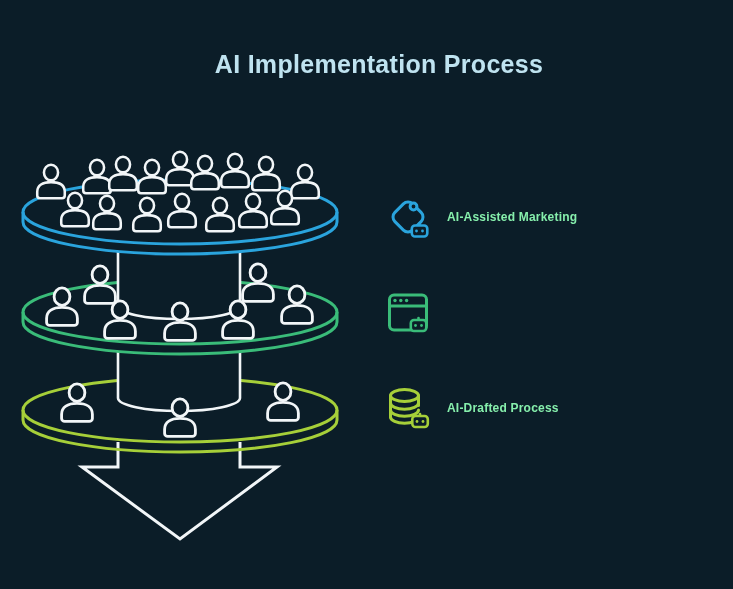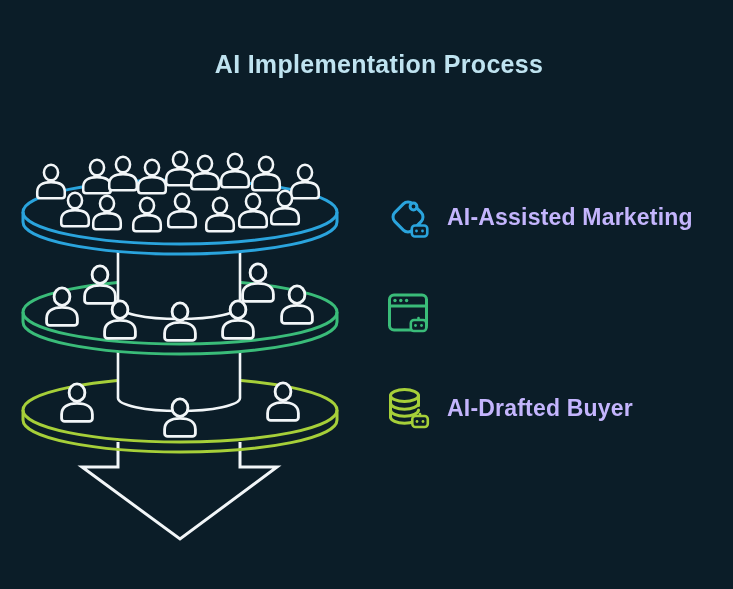--- a/index.html
+++ b/index.html
@@ -11,21 +11,21 @@
     position:absolute;top:50px;left:25px;right:0;margin:0;
     text-align:center;font-size:25px;font-weight:bold;
     color:#bfe3f0;letter-spacing:0.3px;
   }
   #funnel{position:absolute;left:0;top:130px;width:366px;height:432px;}
   .legend-row{
     position:absolute;left:383px;display:flex;align-items:center;gap:14px;
   }
   .legend-row .ic{display:inline-flex;width:50px;height:50px;flex:0 0 50px;}
   .legend-row .lbl{
-    color:#c4b5fd;font-size:23px;font-weight:600;letter-spacing:0.2px;
+    color:#86efac;font-size:12px;font-weight:600;letter-spacing:0.2px;
     white-space:nowrap;
   }
   .row-1{top:192px;}
   .row-2{top:287px;}
   .row-3{top:383px;}
 </style>
 </head>
 <body>
 
 <div class="stage">
@@ -151,17 +151,17 @@
             <path d="M7.5 34 A14 6.2 0 0 0 35.5 34"></path>
           </g>
           <g transform="translate(28,30.5)" fill="none" stroke="currentColor" stroke-width="2.6" stroke-linecap="round" stroke-linejoin="round">
             <path d="M9 2.5 V0.5"></path>
             <rect x="1.3" y="2.5" width="15.5" height="11" rx="3.2" fill="#0b1d28"></rect>
             <circle cx="6" cy="8" r="1.4" fill="currentColor" stroke="none"></circle>
             <circle cx="12" cy="8" r="1.4" fill="currentColor" stroke="none"></circle>
           </g>
         </svg>
       </span>
-      <span class="lbl">AI-Drafted Buyer</span>
+      <span class="lbl">AI-Drafted Process</span>
     </div>
 
   </div>
 </div>
 
 </body></html>

